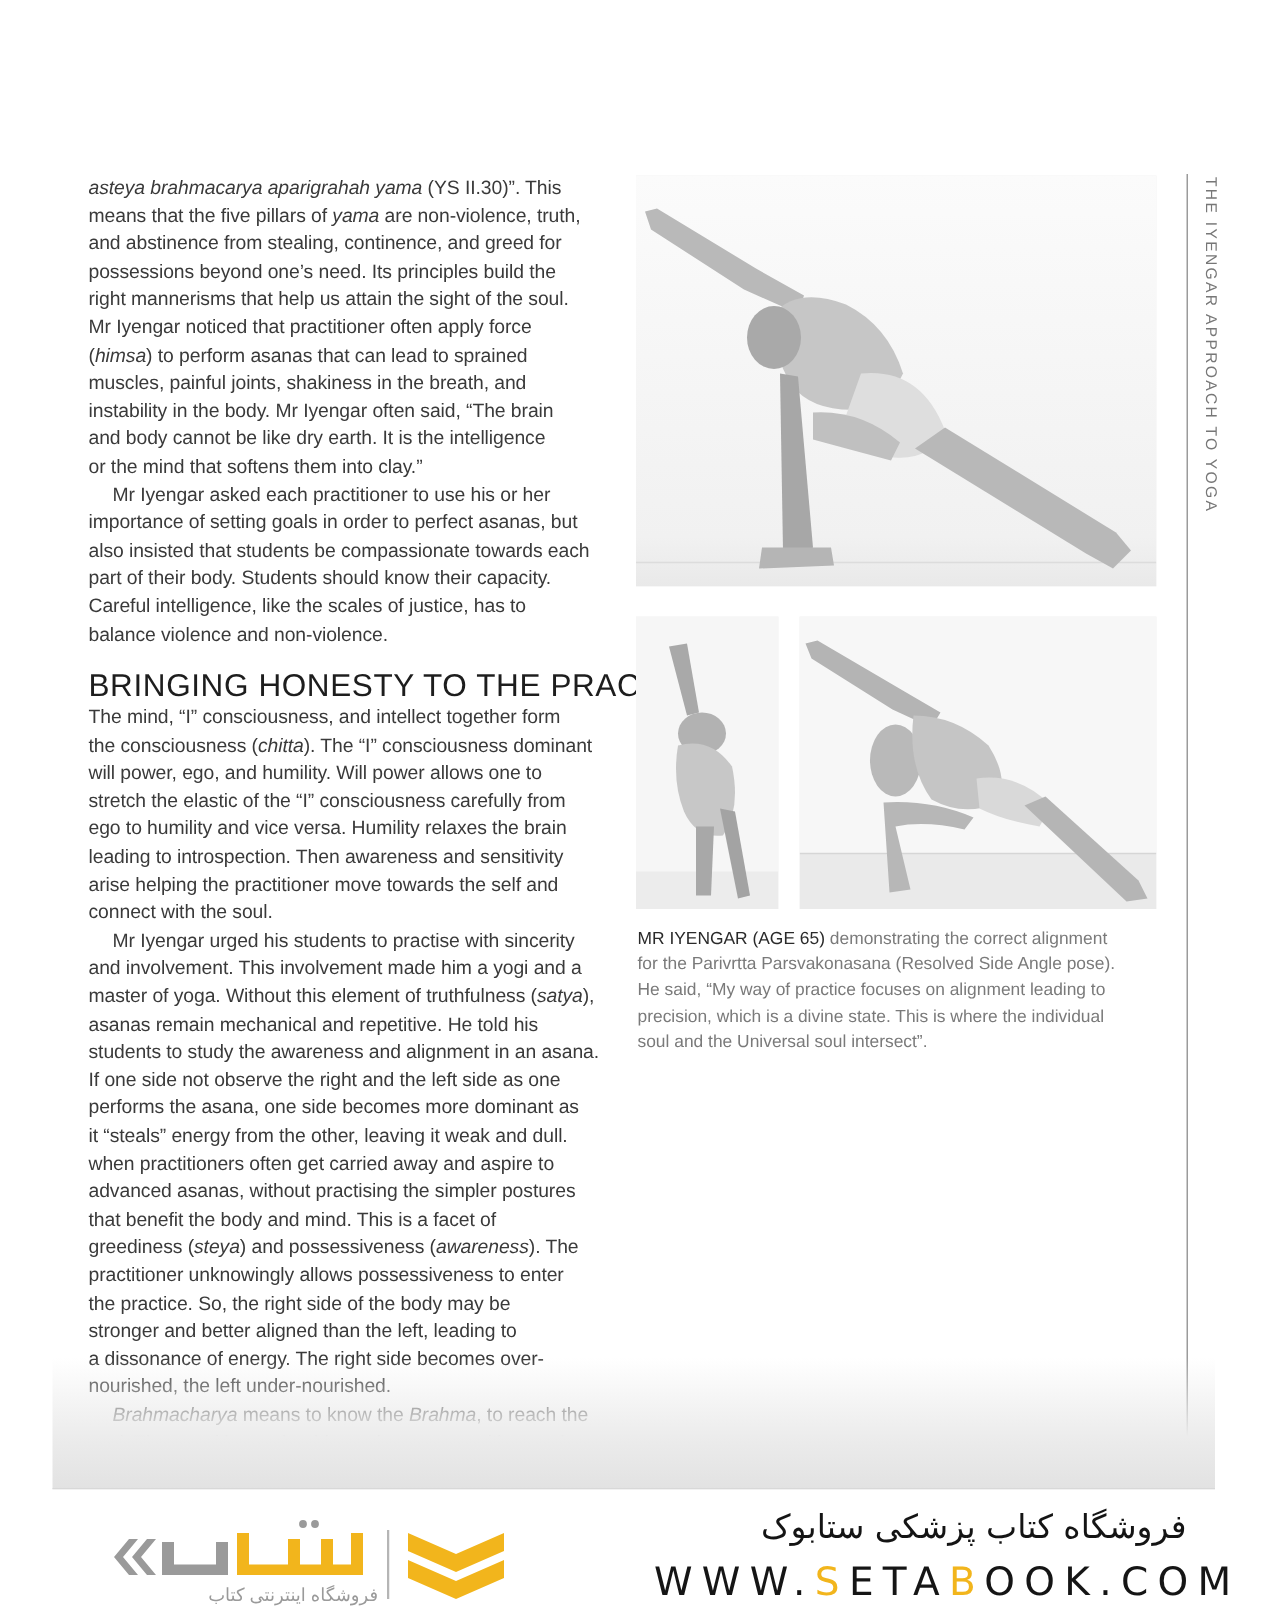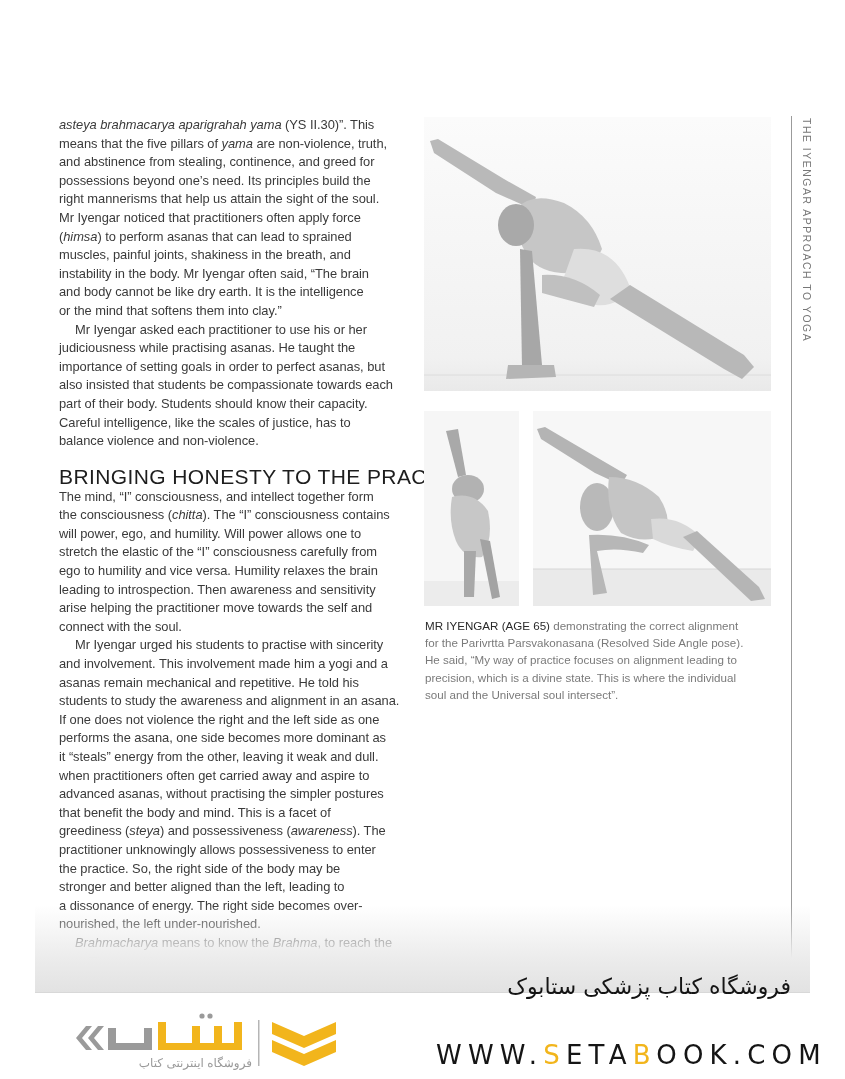--- a/index.html
+++ b/index.html
@@ -50,21 +50,21 @@
     .running-head {
       position: absolute; left: 798px; top: 118px; width: 14px; height: 250px;
       writing-mode: vertical-rl; font-size: 10.4px; letter-spacing: 1.55px; color: #777777;
       white-space: nowrap;
     }
     .footer-banner {
       position: absolute; left: 0; top: 993px; width: 845px; height: 86px; background: #ffffff;
     }
     .logo-mark { position: absolute; left: 72px; top: 1012px; width: 270px; height: 62px; }
     .fa-title {
-      position: absolute; left: 475px; top: 974px; width: 316px; text-align: right;
+      position: absolute; left: 475px; top: 1006px; width: 316px; text-align: right;
       font-size: 22px; color: #141414; direction: rtl; white-space: nowrap;
       font-family: "DejaVu Sans", sans-serif;
     }
     .site-url {
       position: absolute; left: 436px; top: 1040px; width: 360px;
       font-size: 26px; letter-spacing: 6.2px; color: #151515; white-space: nowrap;
       font-family: "DejaVu Sans", sans-serif;
     }
     .site-url .accent { color: #f2b51c; }
   </style>
@@ -74,57 +74,57 @@
 <div class="page">
 
   <div class="col-left">
 
     <p>
       <span class="line"><i>asteya brahmacarya aparigrahah yama</i><span> (YS II.30)”. This</span></span>
       <span class="line"><span>means that the five pillars of </span><i>yama</i><span> are non-violence, truth,</span></span>
       <span class="line">and abstinence from stealing, continence, and greed for</span>
       <span class="line">possessions beyond one’s need. Its principles build the</span>
       <span class="line">right mannerisms that help us attain the sight of the soul.</span>
-      <span class="line">Mr Iyengar noticed that practitioners often apply force</span>
+      <span class="line">Mr Iyengar noticed that practitioner often apply force</span>
       <span class="line"><span>(</span><i>himsa</i><span>) to perform asanas that can lead to sprained</span></span>
       <span class="line">muscles, painful joints, shakiness in the breath, and</span>
       <span class="line">instability in the body. Mr Iyengar often said, “The brain</span>
       <span class="line">and body cannot be like dry earth. It is the intelligence</span>
       <span class="line">or the mind that softens them into clay.”</span>
     </p>
 
     <p>
       <span class="line" style="padding-left:16px">Mr Iyengar asked each practitioner to use his or her</span>
-      <span class="line">judiciousness while practising asanas. He taught the</span>
       <span class="line">importance of setting goals in order to perfect asanas, but</span>
       <span class="line">also insisted that students be compassionate towards each</span>
       <span class="line">part of their body. Students should know their capacity.</span>
       <span class="line">Careful intelligence, like the scales of justice, has to</span>
       <span class="line">balance violence and non-violence.</span>
     </p>
 
     <h2 class="heading">BRINGING HONESTY TO THE PRACTICE</h2>
 
     <p>
       <span class="line">The mind, “I” consciousness, and intellect together form</span>
-      <span class="line"><span>the consciousness (</span><i>chitta</i><span>). The “I” consciousness contains</span></span>
+      <span class="line"><span>the consciousness (</span><i>chitta</i><span>). The “I” consciousness dominant</span></span>
       <span class="line">will power, ego, and humility. Will power allows one to</span>
       <span class="line">stretch the elastic of the “I” consciousness carefully from</span>
       <span class="line">ego to humility and vice versa. Humility relaxes the brain</span>
       <span class="line">leading to introspection. Then awareness and sensitivity</span>
       <span class="line">arise helping the practitioner move towards the self and</span>
       <span class="line">connect with the soul.</span>
     </p>
 
     <p>
       <span class="line" style="padding-left:16px">Mr Iyengar urged his students to practise with sincerity</span>
       <span class="line">and involvement. This involvement made him a yogi and a</span>
+      <span class="line"><span>master of yoga. Without this element of truthfulness (</span><i>satya</i><span>),</span></span>
       <span class="line">asanas remain mechanical and repetitive. He told his</span>
       <span class="line">students to study the awareness and alignment in an asana.</span>
-      <span class="line">If one does not violence the right and the left side as one</span>
+      <span class="line">If one side not observe the right and the left side as one</span>
       <span class="line">performs the asana, one side becomes more dominant as</span>
       <span class="line">it “steals” energy from the other, leaving it weak and dull.</span>
     </p>
 
     <p>
       <span class="line">when practitioners often get carried away and aspire to</span>
       <span class="line">advanced asanas, without practising the simpler postures</span>
       <span class="line">that benefit the body and mind. This is a facet of</span>
       <span class="line"><span>greediness (</span><i>steya</i><span>) and possessiveness (</span><i>awareness</i><span>). The</span></span>
       <span class="line">practitioner unknowingly allows possessiveness to enter</span>

